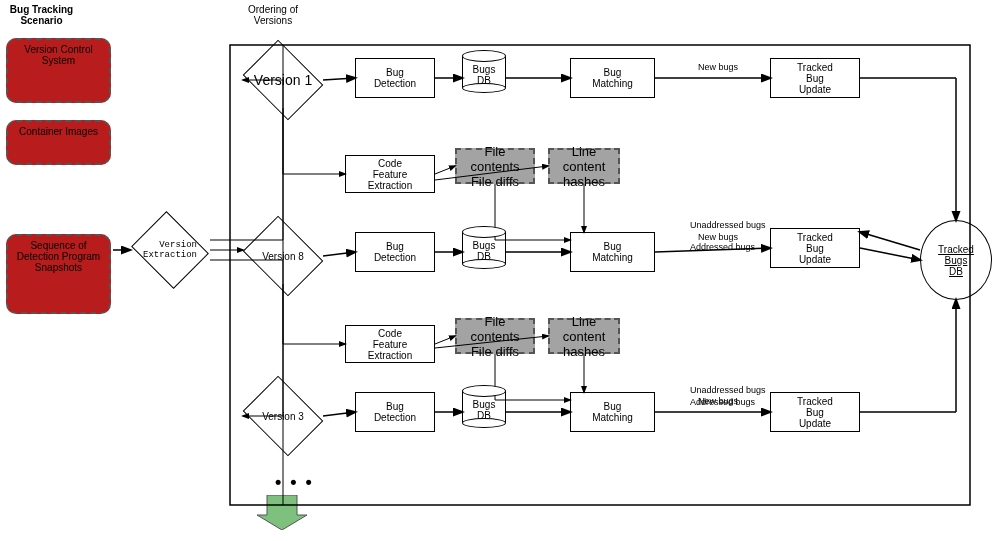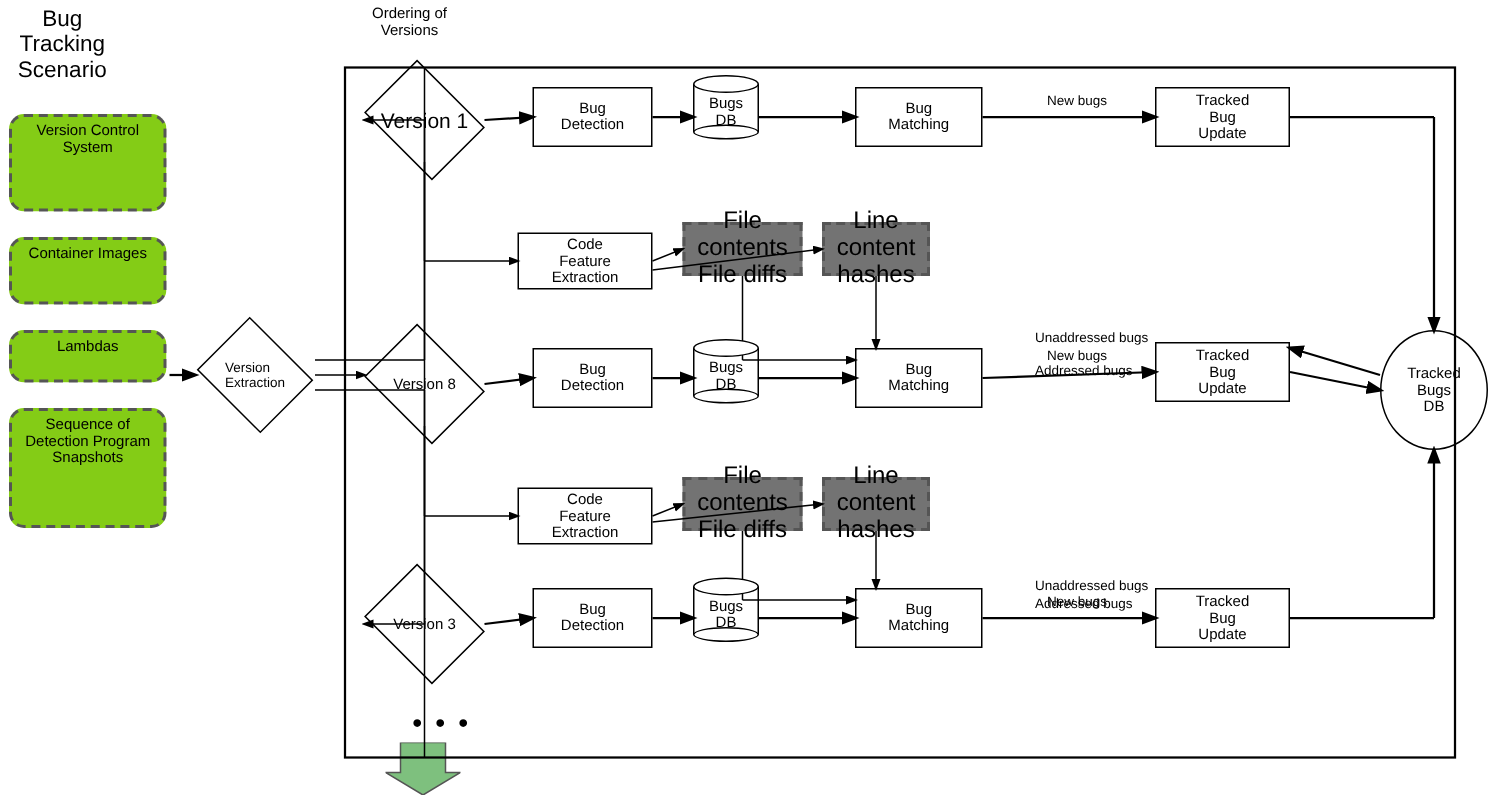--- a/index.html
+++ b/index.html
@@ -14,35 +14,34 @@
     }
     .diagram-container {
       position: relative;
       width: 1001px;
       height: 541px;
     }
     .title {
       position: absolute;
       top: 4px;
       left: 4px;
-      font-size: 15px;
-      font-weight: normal;
+      font-size: 10px;
+      font-weight: bold;
       text-align: center;
       width: 75px;
     }
     
     .sidebar-box {
       position: absolute;
       border: 2px dashed #555;
       border-radius: 10px;
       padding: 4px 6px;
       text-align: center;
       font-size: 10px;
-      background: #84cc16;
-      margin-top: 38px;
+      background: #b91c1c;
     }
     
     .diamond-wrap {
       position: absolute;
     }
     
     .rect-box {
       position: absolute;
       border: 1.5px solid #000;
       background: #fff;
@@ -50,26 +49,26 @@
       display: flex;
       align-items: center;
       justify-content: center;
       font-size: 10px;
       padding: 17px;
     }
     
     .rect-dashed {
       position: absolute;
       border: 2px dashed #555;
-      background: #737373;
+      background: #a3a3a3;
       text-align: center;
       display: flex;
       align-items: center;
       justify-content: center;
-      font-size: 16px;
+      font-size: 13px;
       padding: 2px;
     }
     
     .cylinder {
       position: absolute;
       display: flex;
       flex-direction: column;
       align-items: center;
     }
     .cyl-top {
@@ -108,20 +107,21 @@
     .ellipse {
       position: absolute;
       border: 1.5px solid #000;
       border-radius: 50%;
       background: #fff;
       text-align: center;
       display: flex;
       align-items: center;
       justify-content: center;
       font-size: 10px;
+      text-decoration: underline;
     }
     
     .arrow-label {
       position: absolute;
       font-size: 9px;
       text-align: right;
     }
     
     .arrows-svg {
       position: absolute;
@@ -145,32 +145,29 @@
   <div class="title">Bug Tracking<br>Scenario</div>
 
   <div class="ordering-label" style="left:248px;top:4px;">Ordering of<br>Versions</div>
 
   <div class="sidebar-box" style="left:6px;top:38px;width:105px;height:65px;">
     <span>Version Control System</span>
   </div>
   <div class="sidebar-box" style="left:6px;top:120px;width:105px;height:45px;">
     <span>Container Images</span>
   </div>
-  <div class="sidebar-box" style="left:6px;top:182px;width:105px;height:35px;">
-    <span>Lambdas</span>
-  </div>
   <div class="sidebar-box" style="left:6px;top:234px;width:105px;height:80px;">
     <span>Sequence of Detection Program Snapshots</span>
   </div>
 
   <div class="diamond-wrap" style="left:130px;top:220px;">
 
     <div style="position:relative;width:80px;height:60px;">
       <div style="position:absolute;left:10px;top:5px;width:60px;height:50px;background:#fff;border:1.5px solid #000;transform:rotate(45deg);transform-origin:center center;"></div>
-      <div style="position:absolute;left:0;top:0;width:80px;height:60px;display:flex;align-items:center;justify-content:center;font-size:9px;text-align:left;z-index:3;">Version<br>Extraction</div>
+      <div style="position:absolute;left:0;top:0;width:80px;height:60px;display:flex;align-items:center;justify-content:center;font-size:9px;text-align:right;z-index:3;font-family:Liberation Mono, monospace;">Version<br>Extraction</div>
     </div>
   </div>
 
   <div class="diamond-wrap" style="left:243px;top:52px;">
     <div style="position:relative;width:80px;height:56px;">
       <div style="position:absolute;left:8px;top:3px;width:64px;height:50px;background:#fff;border:1.5px solid #000;transform:rotate(45deg);transform-origin:center center;"></div>
       <div style="position:absolute;left:0;top:0;width:80px;height:56px;display:flex;align-items:center;justify-content:center;font-size:14px;text-align:center;z-index:3;">Version 1</div>
     </div>
   </div>
 

